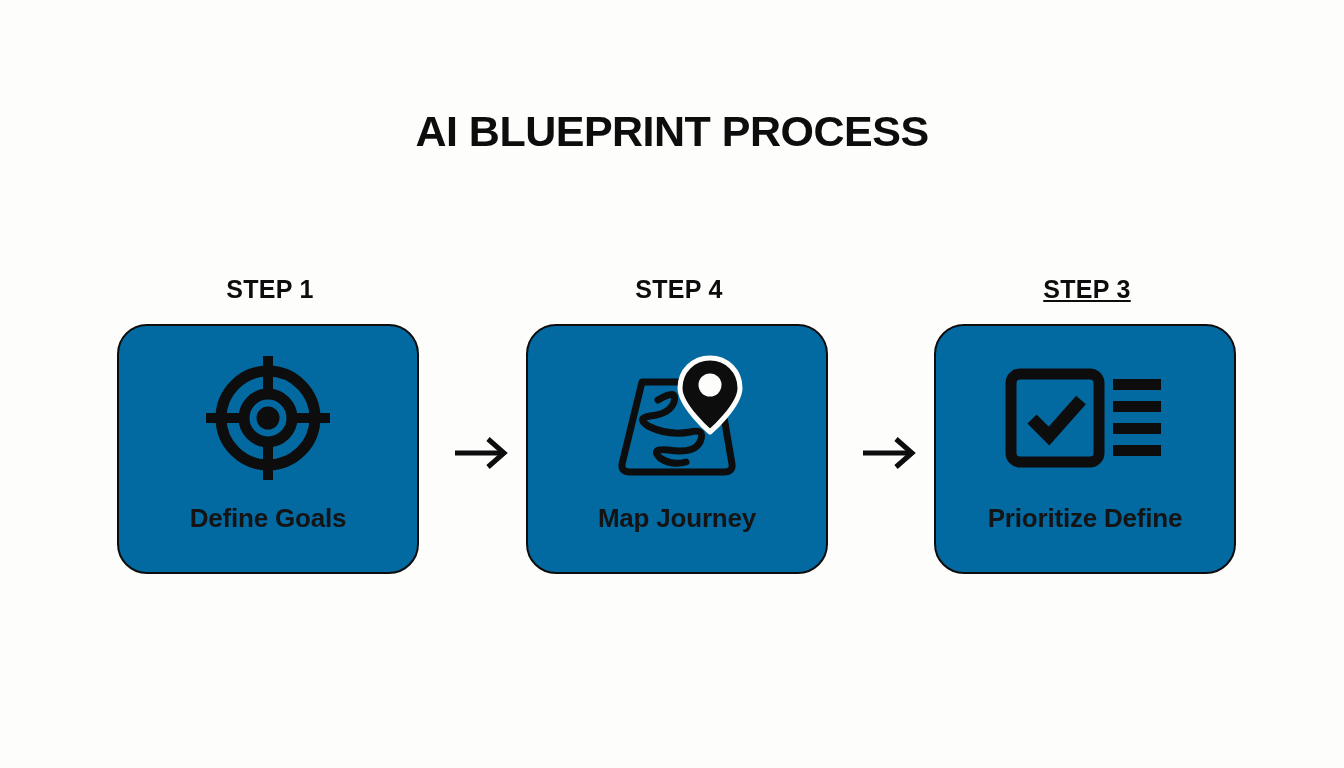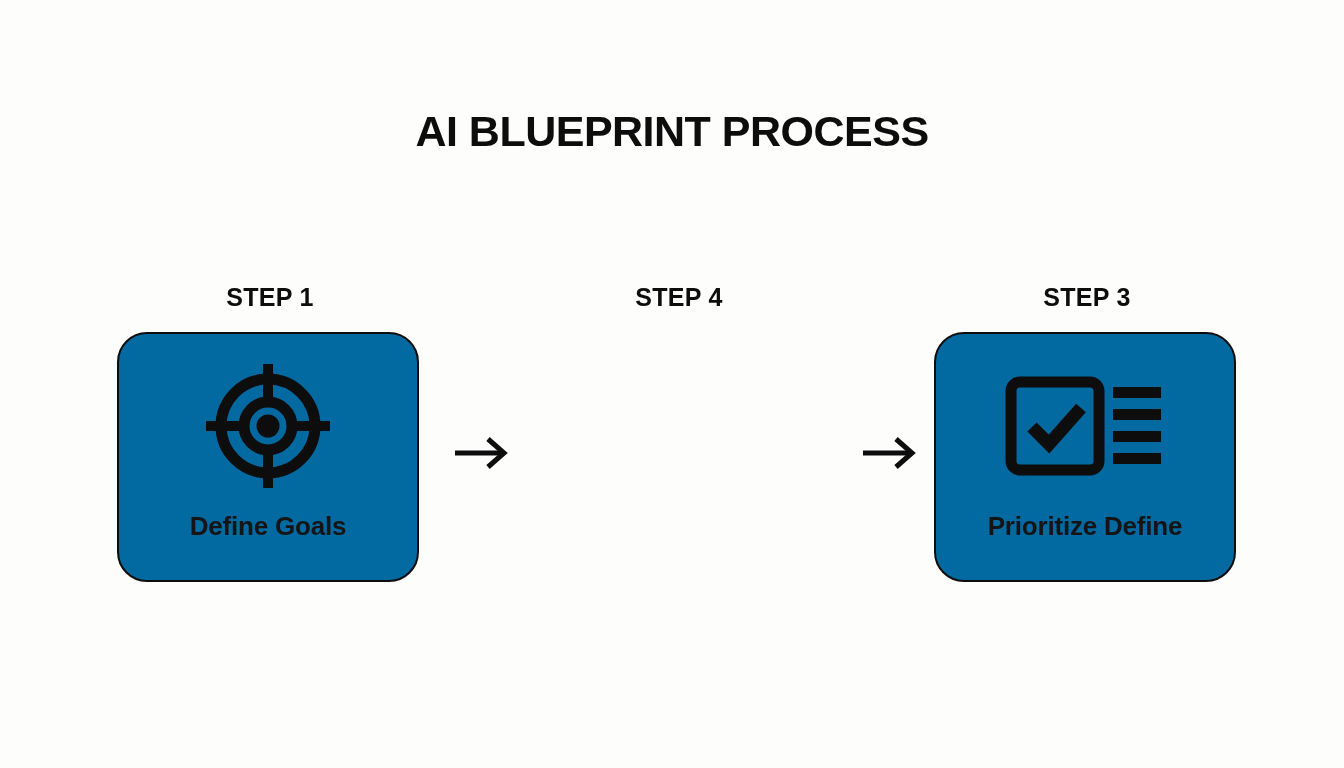--- a/index.html
+++ b/index.html
@@ -35,27 +35,27 @@
   
   .steps-row {
     position: absolute;
     left: 0;
     top: 270px;
     width: 1344px;
     height: 320px;
   }
   .step-group {
     position: absolute;
-    top: 8px;
+    top: 0;
     width: 306px;
     height: 312px;
   }
   .step-group.s0 { left: 117px; }
   .step-group.s1 { left: 526px; }
-  .step-group.s2 { left: 934px; }
+  .step-group.s2 { left: 934px; text-decoration: underline; }
 
   .step-label {
     text-align: center;
     font-size: 25px;
     font-weight: bold;
     letter-spacing: 0.3px;
     color: #0d0d0d;
     height: 38px;
     line-height: 38px;
   }
@@ -124,20 +124,34 @@
             </g>
             <circle cx="64" cy="64" r="11.5" fill="#0d0d0d"></circle>
           </svg>
         </div>
         <div class="card-label">Define Goals</div>
       </div>
     </div>
 
     <div class="step-group s1">
       <div class="step-label">STEP 4</div>
+      <div class="card">
+        <div class="icon-wrap">
+          <svg width="142" height="128" viewBox="0 0 142 128" aria-hidden="true">
+
+            <path d="M36 28 H112 L126 110 Q127 118 118 118 H24 Q15 118 16 110 Z" fill="none" stroke="#0d0d0d" stroke-width="7" stroke-linejoin="round" stroke-linecap="round"></path>
+
+            <path d="M52 46 Q72 34 68 48 Q64 60 44 62 Q30 64 42 72 Q62 82 84 78 Q100 74 94 88 Q88 100 62 96 Q44 94 54 104 Q66 112 80 108" fill="none" stroke="#0d0d0d" stroke-width="7" stroke-linejoin="round" stroke-linecap="round"></path>
+
+            <path d="M104 4 C87 4 74 17 74 34 C74 52 104 78 104 78 C104 78 134 52 134 34 C134 17 121 4 104 4 Z" fill="#0d0d0d" stroke="#fdfdfc" stroke-width="5" stroke-linejoin="round"></path>
+            <circle cx="104" cy="31" r="11.5" fill="#fdfdfc"></circle>
+          </svg>
+        </div>
+        <div class="card-label">Map Journey</div>
+      </div>
     </div>
 
     <div class="step-group s2">
       <div class="step-label">STEP 3</div>
       <div class="card">
         <div class="icon-wrap">
           <svg width="160" height="110" viewBox="0 0 160 110" aria-hidden="true">
 
             <rect x="6" y="11" width="88" height="88" rx="9" ry="9" fill="none" stroke="#0d0d0d" stroke-width="11"></rect>
 

